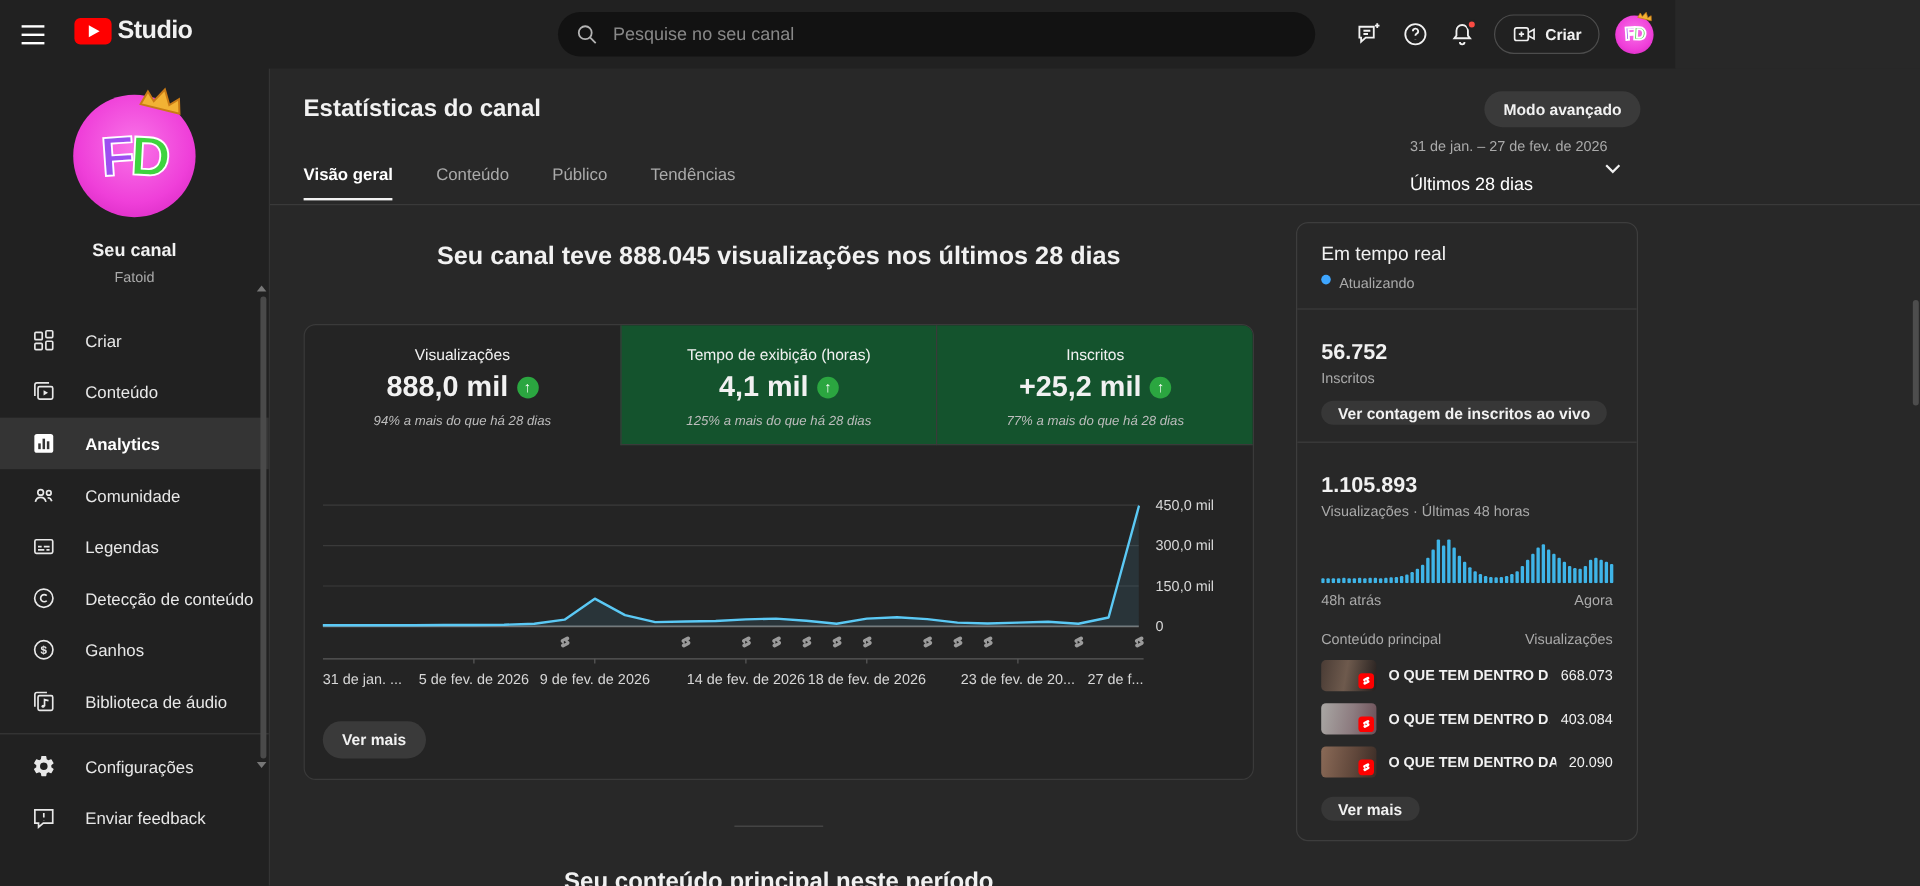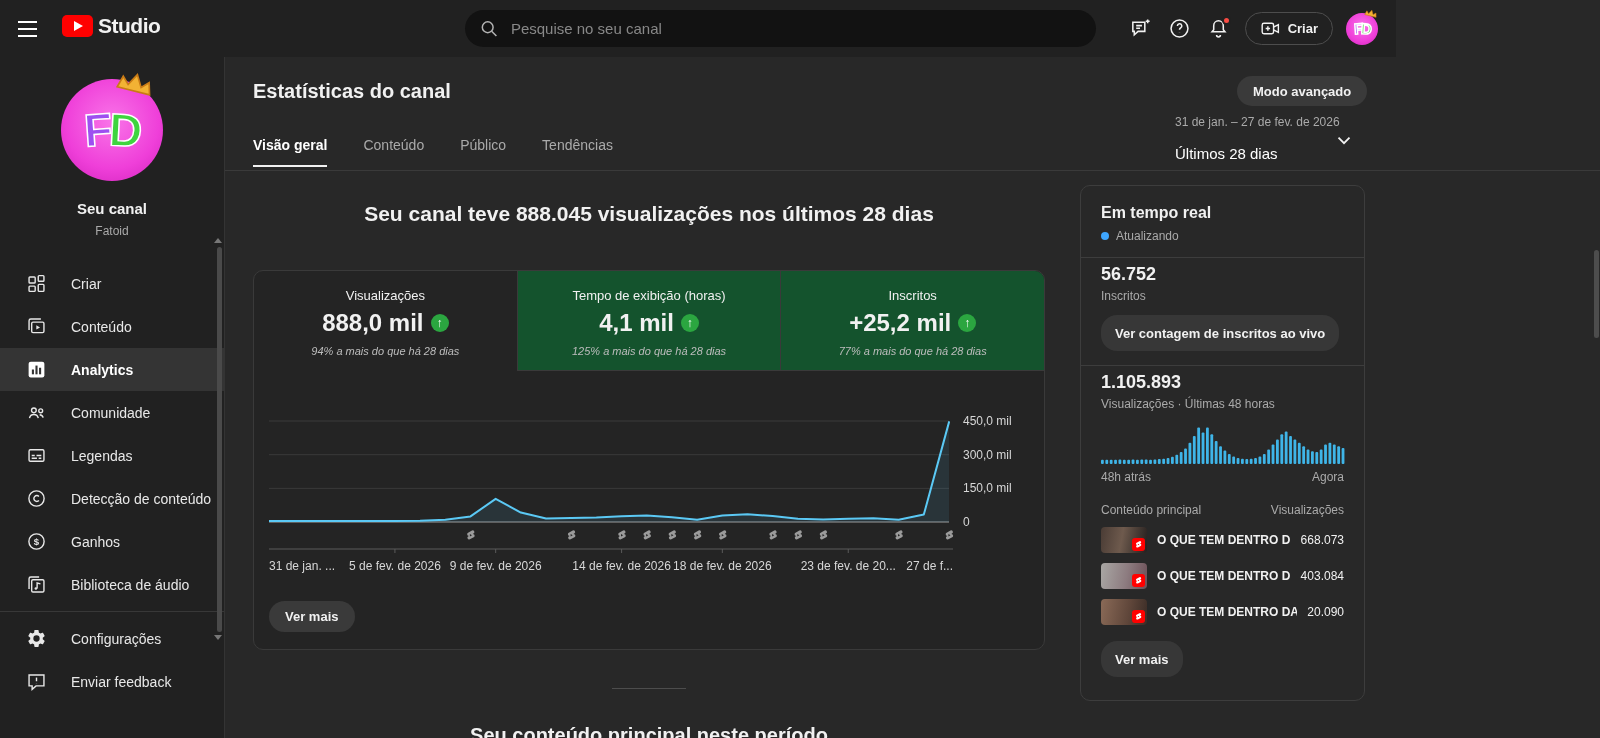--- a/index.html
+++ b/index.html
@@ -91,27 +91,27 @@
   .see-more { position:absolute; left:15px; top:330px; height:31px; background:#3a3a3a; border-radius:16px;
     display:flex; align-items:center; padding:0 16px; font-size:13px; font-weight:bold; cursor:pointer; }
 
   .mini-divider { position:absolute; left:387px; top:631px; width:74px; height:1px; background:#4d4d4d; }
   .bottom-heading { position:absolute; left:28px; top:664px; width:792px; text-align:center; font-size:20px;
     font-weight:bold; line-height:28px; }
 
   
   .rt-card { position:absolute; left:855px; top:128px; width:285px; height:516px; background:#282828;
     border:1px solid #3d3d3d; border-radius:10px; padding:18px 20px; overflow:hidden; }
-  .rt-title { font-size:16px; font-weight:bold; }
-  .rt-status { margin-top:7px; display:flex; align-items:center; gap:7px; font-size:12px; color:#aaa; }
+  .rt-title { font-size:16px; font-weight:normal; }
+  .rt-status { margin-top:7px; display:flex; gap:7px; font-size:12px; color:#aaa; }
   .rt-dot { width:8px; height:8px; border-radius:50%; background:#3ea6ff; }
   .rt-div { border-top:1px solid #3d3d3d; margin:14px -20px 0 -20px; }
-  .rt-big { margin-top:6px; font-size:18px; font-weight:bold; }
+  .rt-big { margin-top:25px; font-size:18px; font-weight:bold; }
   .rt-sub { margin-top:4px; font-size:12px; color:#aaa; }
-  .rt-btn { margin-top:12px; height:36px; background:#373737; border-radius:16px; display:inline-flex;
+  .rt-btn { margin-top:12px; height:20px; background:#373737; border-radius:16px; display:inline-flex;
     align-items:center; padding:0 14px; font-size:13px; font-weight:bold; cursor:pointer; }
   .rt-spark { margin-top:13px; }
   .rt-legend { display:flex; justify-content:space-between; font-size:12px; color:#aaa; margin-top:2px; }
   .rt-cols { display:flex; justify-content:space-between; font-size:12px; color:#aaa; margin-top:19px; }
   .rt-row { display:flex; align-items:center; margin-top:10px; gap:10px; cursor:pointer; }
   .thumb { width:46px; height:26px; border-radius:4px; position:relative; flex:0 0 46px; }
   .thumb.t1 { background:linear-gradient(100deg,#4a3c35 0%,#6e5a4d 45%,#241f1e 100%); }
   .thumb.t2 { background:linear-gradient(100deg,#a9a7a4 0%,#8d7c80 55%,#6c4f57 100%); }
   .thumb.t3 { background:linear-gradient(100deg,#8a6a57 0%,#5f463a 60%,#3a2c26 100%); }
   .badge { position:absolute; right:2px; bottom:2px; width:13px; height:13px; background:#f00; border-radius:3px;

